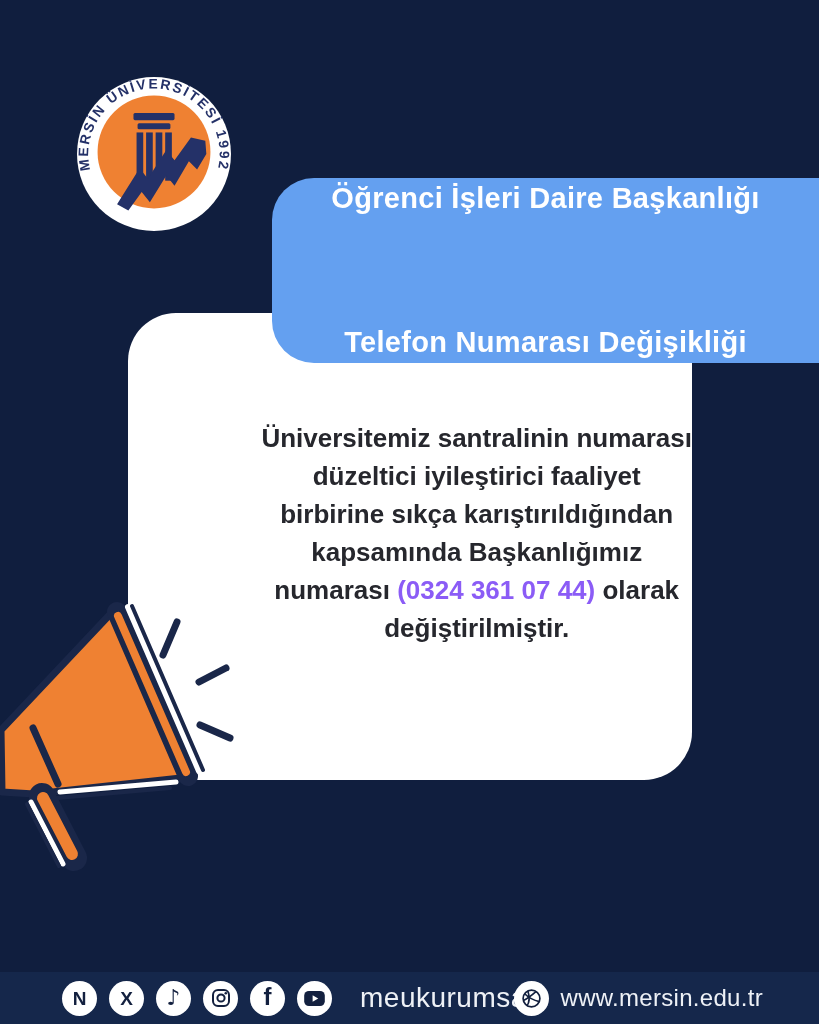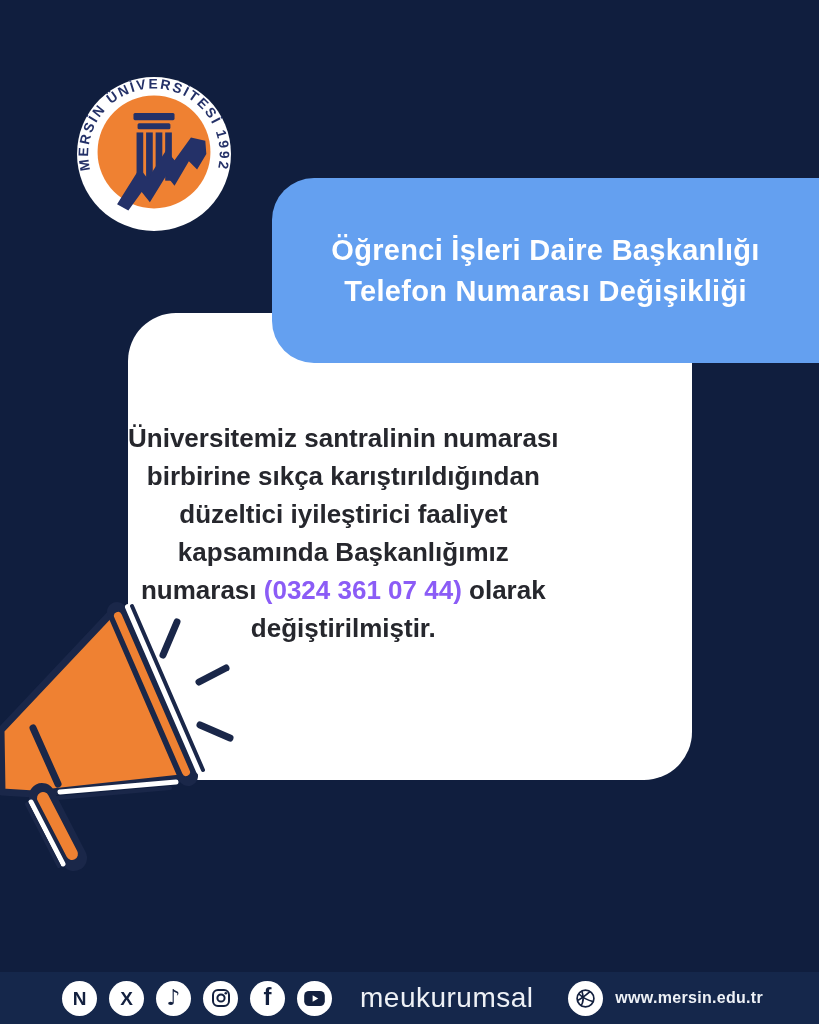--- a/index.html
+++ b/index.html
@@ -6,31 +6,31 @@
   .canvas{
     position:relative;width:819px;height:1024px;overflow:hidden;
     background:#101e3e;font-family:"Liberation Sans",sans-serif;
   }
   
   .logo{position:absolute;left:76px;top:76px;width:156px;height:156px;z-index:2;}
   
   .banner{
     position:absolute;left:272px;top:178px;right:0;height:185px;
     background:#64a0f0;border-radius:42px 0 0 42px;z-index:3;
-    display:flex;flex-direction:column;align-items:center;justify-content:center;
+    display:flex;flex-direction:column;align-items:center;justify-content:space-between;
   }
   .banner-line{
     color:#ffffff;font-size:29px;font-weight:bold;line-height:41px;
     text-align:center;letter-spacing:.3px;
   }
   
   .card{
     position:absolute;left:128px;top:313px;width:564px;height:467px;
     background:#ffffff;border-radius:48px;z-index:2;
-    display:flex;align-items:center;justify-content:flex-start;
+    display:flex;align-items:center;justify-content:flex-end;
   }
   .card-text{
     font-size:26px;font-weight:bold;line-height:38px;color:#26272d;
     text-align:center;transform:translateY(-14px);
   }
   .phone{color:#8b5cf6;}
   
   .megaphone{position:absolute;left:0;top:580px;width:240px;height:320px;z-index:4;}
   
   .footer-bar{position:absolute;left:0;bottom:0;width:819px;height:52px;background:#15274b;z-index:1;}
@@ -44,21 +44,21 @@
   }
   .social-circle{
     width:35px;height:35px;border-radius:50%;background:#ffffff;
     display:flex;align-items:center;justify-content:center;flex:0 0 auto;
     color:#13203f;
   }
   .glyph{font-weight:bold;font-size:19px;line-height:1;color:#13203f;}
   .glyph-note{font-family:"DejaVu Sans",sans-serif;font-size:22px;}
   .glyph-f{font-size:24px;transform:translateY(-1px);}
   .handle{color:#eef1f6;font-size:28px;letter-spacing:.5px;margin-left:16px;}
-  .website{color:#eef1f6;font-size:16px;letter-spacing:.3px;font-weight:bold;}
+  .website{color:#eef1f6;font-size:24px;letter-spacing:.3px;}
 </style>
 </head>
 <body>
 
 <div class="canvas">
 
   <svg class="logo" viewBox="0 0 152 152">
     <circle cx="76" cy="76" r="75" fill="#ffffff"></circle>
     <circle cx="76" cy="74" r="55" fill="#ef8132"></circle>
     <g fill="#243168">
@@ -77,22 +77,22 @@
   </svg>
 
   <div class="banner">
     <div class="banner-line">Öğrenci İşleri Daire Başkanlığı</div>
     <div class="banner-line">Telefon Numarası Değişikliği</div>
   </div>
 
   <div class="card">
     <div class="card-text">
       <div>Üniversitemiz santralinin numarası</div>
+      <div>düzeltici iyileştirici faaliyet</div>
       <div>birbirine sıkça karıştırıldığından</div>
-      <div>düzeltici iyileştirici faaliyet</div>
       <div>kapsamında Başkanlığımız</div>
       <div><span>numarası </span><span class="phone">(0324 361 07 44)</span><span> olarak</span></div>
       <div>değiştirilmiştir.</div>
     </div>
   </div>
 
   <svg class="megaphone" viewBox="0 0 240 320">
 
     <path d="M 116 28 Q 52 96 1 150 L 2 212 L 34 214 L 190 197 Z" fill="#ef8132" stroke="#1a2749" stroke-width="7" stroke-linejoin="round"></path>
 

